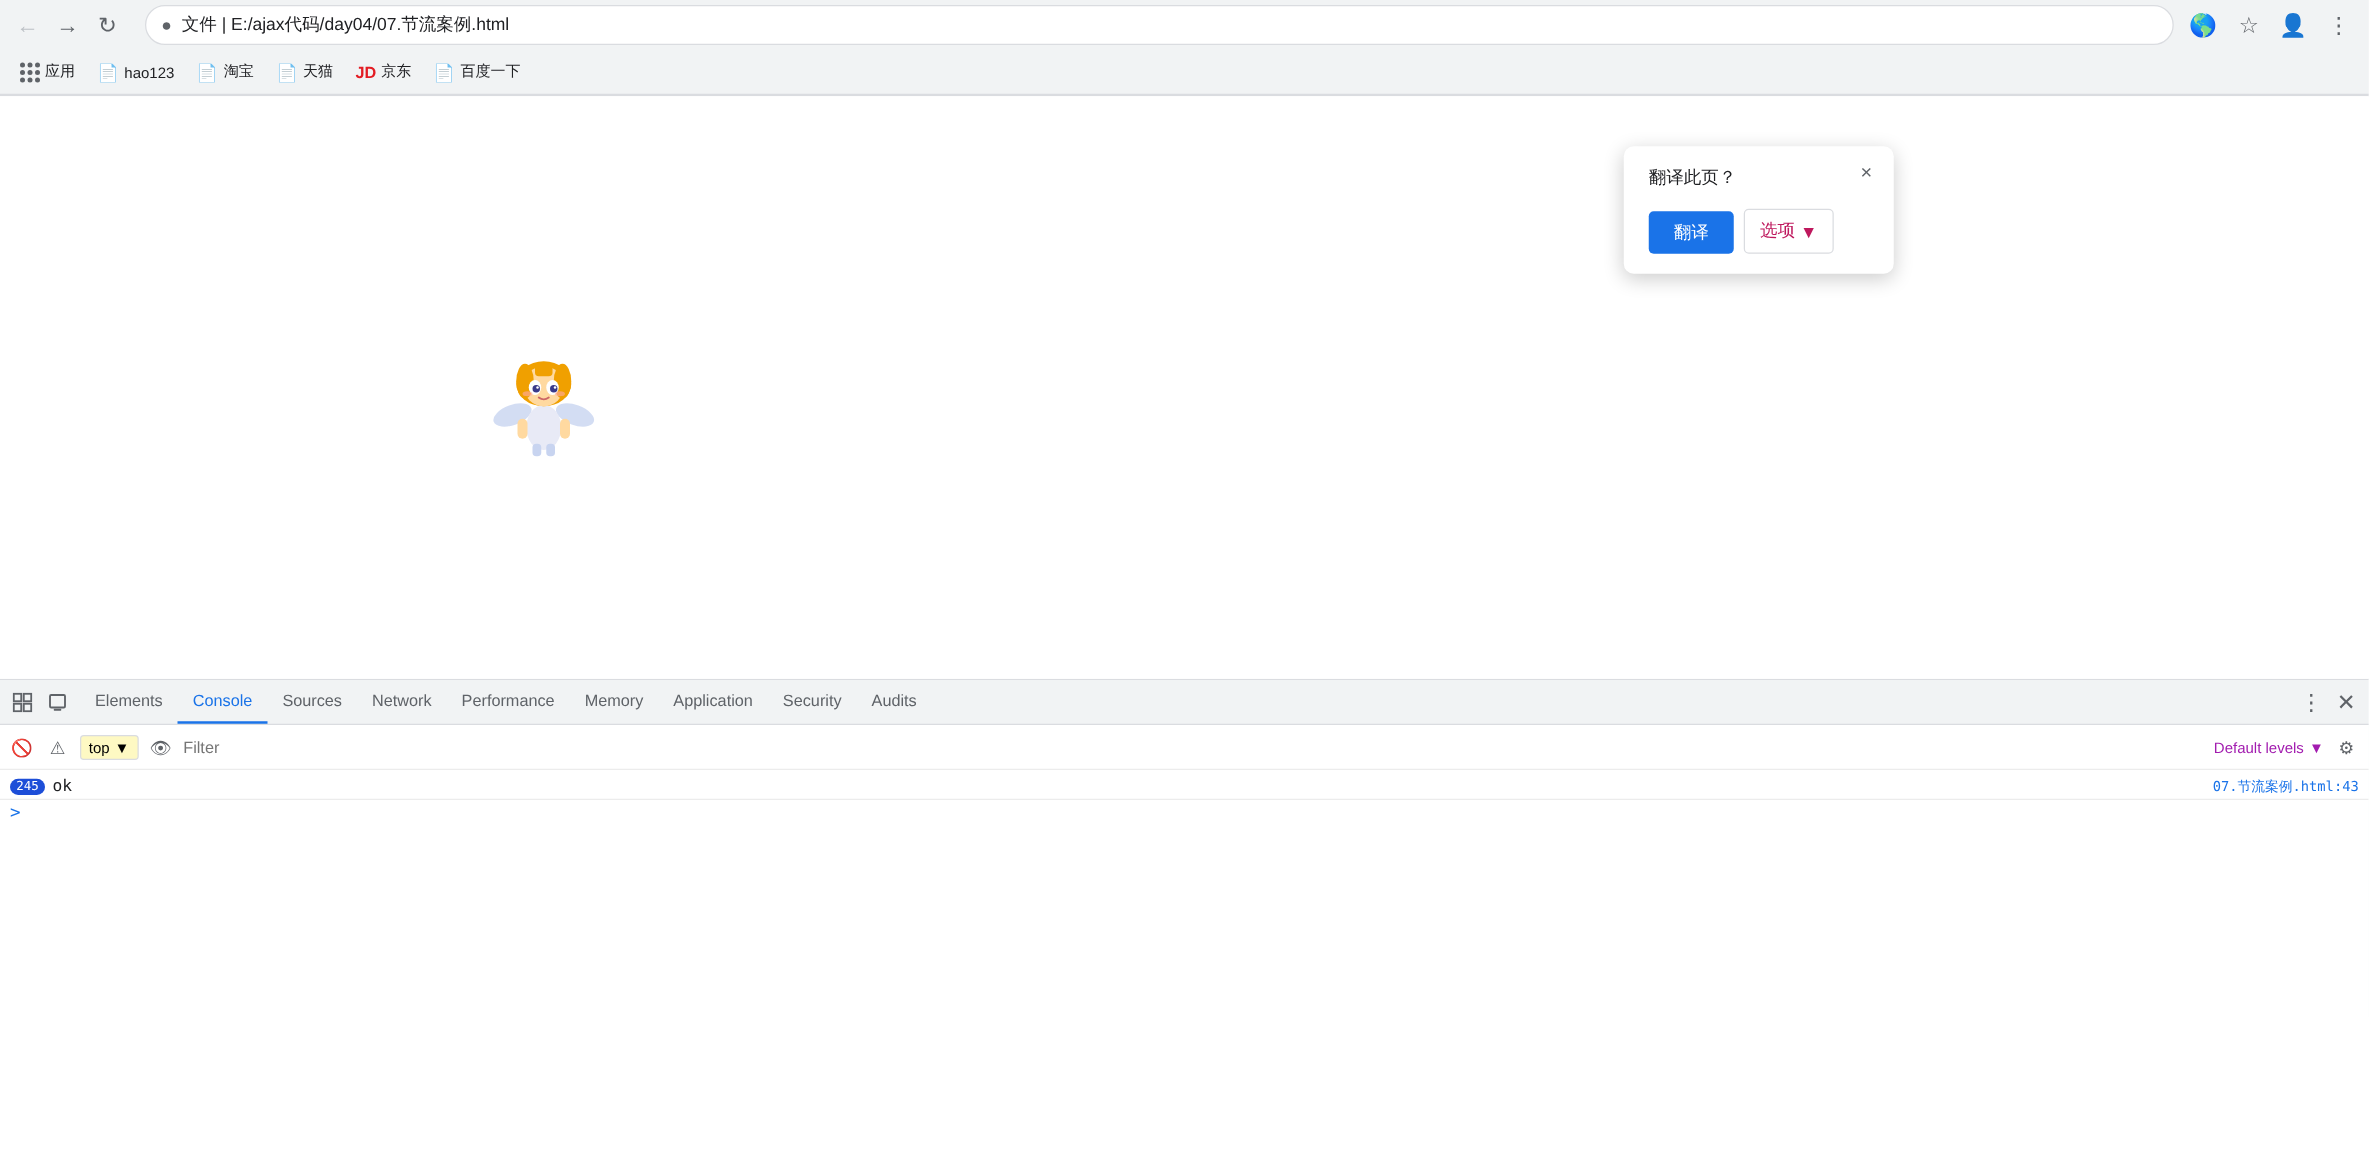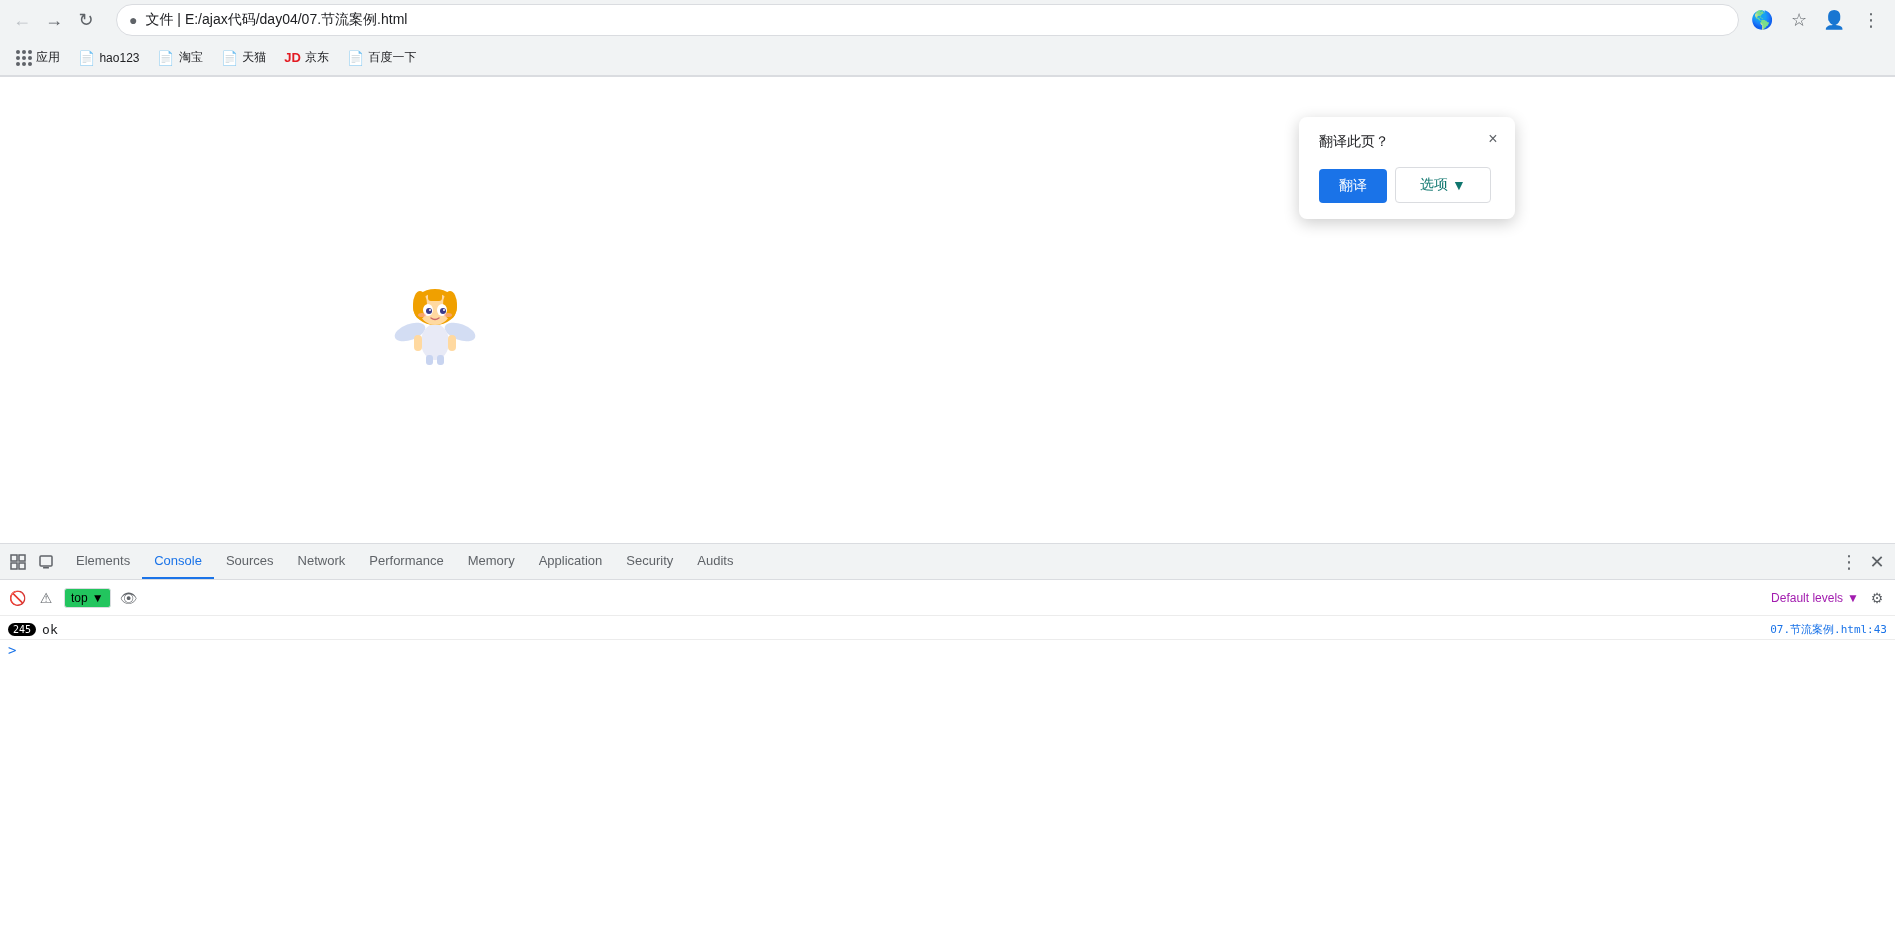--- a/index.html
+++ b/index.html
@@ -173,24 +173,24 @@
       padding: 8px 20px;
       font-size: 14px;
       cursor: pointer;
       font-weight: 500;
     }
     .options-btn {
       display: flex;
       align-items: center;
       gap: 4px;
       background: #fff;
-      color: #0f766e;
+      color: #be185d;
       border: 1px solid #dadce0;
       border-radius: 4px;
-      padding: 8px 24px;
+      padding: 8px 12px;
       font-size: 14px;
       cursor: pointer;
     }
 
     
     .devtools {
       background: #f8f9fa;
       border-top: 1px solid #dadce0;
       height: 292px;
     }
@@ -299,21 +299,21 @@
       cursor: pointer;
       color: #5f6368;
       font-size: 14px;
       display: flex;
       align-items: center;
       justify-content: center;
     }
     .console-context-select {
       display: flex;
       align-items: center;
-      background: #22c55e;
+      background: #fef9c3;
       border: 1px solid #dadce0;
       border-radius: 3px;
       padding: 2px 6px;
       font-size: 12px;
       cursor: pointer;
       gap: 4px;
     }
     .console-eye-btn {
       width: 20px;
       height: 20px;
@@ -359,21 +359,21 @@
     .console-log-row {
       display: flex;
       align-items: center;
       padding: 2px 8px;
       border-bottom: 1px solid #ececec;
       font-size: 13px;
       font-family: 'Consolas', 'Monaco', monospace;
       min-height: 20px;
     }
     .console-badge {
-      background: #000000;
+      background: #1d4ed8;
       color: #fff;
       font-size: 10px;
       border-radius: 10px;
       padding: 1px 5px;
       margin-right: 6px;
       min-width: 20px;
       text-align: right;
     }
     .console-log-text {
       flex: 1;
@@ -559,20 +559,21 @@
   </div>
 
   <div class="console-toolbar">
     <button class="console-exec-btn">🚫</button>
     <button class="console-ban-btn">⚠</button>
     <div class="console-context-select">
       <span>top</span>
       <span>▼</span>
     </div>
     <button class="console-eye-btn">👁</button>
+    <input class="console-filter-input" type="text" placeholder="Filter" style="">
     <div class="console-levels-select">
       <span>Default levels</span>
       <span>▼</span>
     </div>
     <button class="console-settings-btn">⚙</button>
   </div>
 
   <div class="console-panel">
     <div class="console-content">
       <div class="console-log-row">

